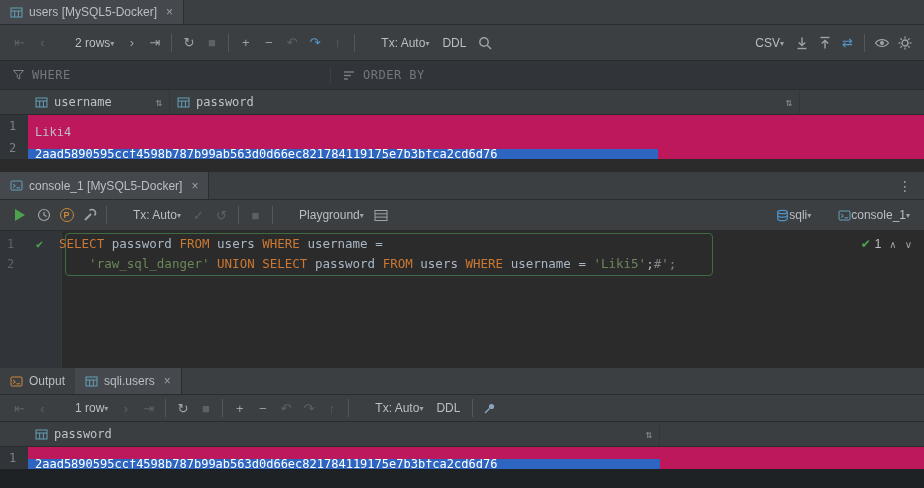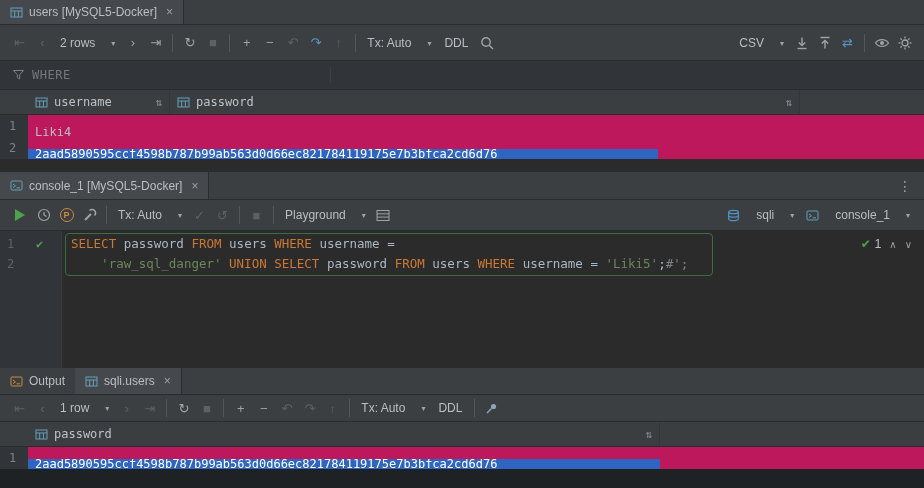--- a/index.html
+++ b/index.html
@@ -18,21 +18,21 @@
 .kebab{margin-left:auto;align-self:center;padding:0 12px;color:#9fa3a6;font-size:14px;}
 
 
 .toolbar{background:#3c3f41;border-bottom:1px solid #292b2d;display:flex;align-items:center;padding:0 8px;flex:0 0 auto;}
 .tlb-top{height:36px;}
 .tlb-console{height:31px;}
 .tlb-bottom{height:27px;}
 .ib{min-width:23px;height:22px;display:inline-flex;align-items:center;justify-content:center;color:#9fa3a6;font-size:13px;line-height:1;}
 .dis{color:#5d6164 !important;}
 .blue{color:#5693c9;}
-.dd{display:inline-flex;align-items:center;gap:16px;padding:0 6px;height:22px;color:#bbbec2;white-space:nowrap;}
+.dd{display:inline-flex;align-items:center;gap:0;padding:0 6px;height:22px;color:#bbbec2;white-space:nowrap;margin-left:15px;}
 .chev{font-size:8px;color:#9fa3a6;margin-top:1px;}
 .sep{width:1px;height:18px;background:#53575a;margin:0 5px;flex:0 0 auto;}
 .right{margin-left:auto;display:flex;align-items:center;}
 .txtbtn{padding:0 7px;color:#bbbec2;}
 
 
 .filterbar{height:29px;background:#313539;border-bottom:1px solid #292b2d;display:flex;align-items:center;flex:0 0 auto;
            font-family:"DejaVu Sans Mono",monospace;color:#72787c;font-size:12px;letter-spacing:.5px;}
 .fgroup{display:flex;align-items:center;gap:7px;padding:0 12px;height:100%;}
 .fgroup.w{width:330px;}
@@ -55,21 +55,21 @@
 .ggap{height:13px;background:#2b2b2b;flex:0 0 auto;}
 
 
 .editor{height:137px;position:relative;background:#2b2b2b;flex:0 0 auto;
         font-family:"DejaVu Sans Mono",monospace;font-size:12.5px;}
 .egutter{position:absolute;top:0;left:0;bottom:0;width:62px;background:#313539;border-right:1px solid #37393c;}
 .execbox{position:absolute;left:65px;top:2px;width:648px;height:43px;border:1px solid #3e6b42;border-radius:4px;}
 .lnum{position:absolute;left:7px;color:#606366;font-size:12px;line-height:20px;}
 .ln1{top:3px;} .ln2{top:23px;}
 .gcheck{position:absolute;left:36px;top:3px;color:#4da24d;font-size:12px;line-height:20px;}
-.codeline{position:absolute;left:71px;white-space:pre;line-height:20px;}
+.codeline{position:absolute;left:59px;white-space:pre;line-height:20px;}
 .cl1{top:3px;} .cl2{top:23px;}
 .execnav{position:absolute;top:6px;right:12px;display:flex;align-items:center;gap:8px;font-family:"Liberation Sans",sans-serif;}
 .okmark{color:#4da24d;font-size:12px;}
 .cnt{color:#bbbec2;}
 .navarrow{color:#9fa3a6;font-size:10px;}
 .tok-kw{color:#cc7832;}
 .tok-id{color:#a9b7c6;}
 .tok-pln{color:#a9b7c6;}
 .tok-str{color:#6a8759;}
 .tok-com{color:#7f8487;}
@@ -179,20 +179,30 @@
   <div class="filterbar">
     <div class="fgroup w">
       <span class="icon">
         <svg width="13" height="12" viewBox="0 0 13 12">
             <path d="M1.5 1.5 h10 l-3.8 4.2 v4.3 l-2.4 -1.4 v-2.9 z" fill="none" stroke="#7b8084"></path>
           </svg>
       </span>
       <span>WHERE</span>
     </div>
     <span class="vsep"></span>
+    <div class="fgroup">
+      <span class="icon">
+        <svg width="13" height="12" viewBox="0 0 13 12">
+            <line x1="1" y1="3" x2="11" y2="3" stroke="#7b8084" stroke-width="1.4"></line>
+            <line x1="1" y1="6.5" x2="8" y2="6.5" stroke="#7b8084" stroke-width="1.4"></line>
+            <line x1="1" y1="10" x2="5" y2="10" stroke="#7b8084" stroke-width="1.4"></line>
+          </svg>
+      </span>
+      <span>ORDER BY</span>
+    </div>
   </div>
 
   <div class="ghead">
     <div class="gcorner"></div>
     <div class="gcol col-u">
       <span class="icon">
         <svg width="13" height="13" viewBox="0 0 13 13">
             <rect x="1" y="2" width="11" height="9" fill="none" stroke="#64a0b8"></rect>
             <line x1="1" y1="5" x2="12" y2="5" stroke="#64a0b8"></line>
             <line x1="4.7" y1="5" x2="4.7" y2="11" stroke="#64a0b8"></line>

